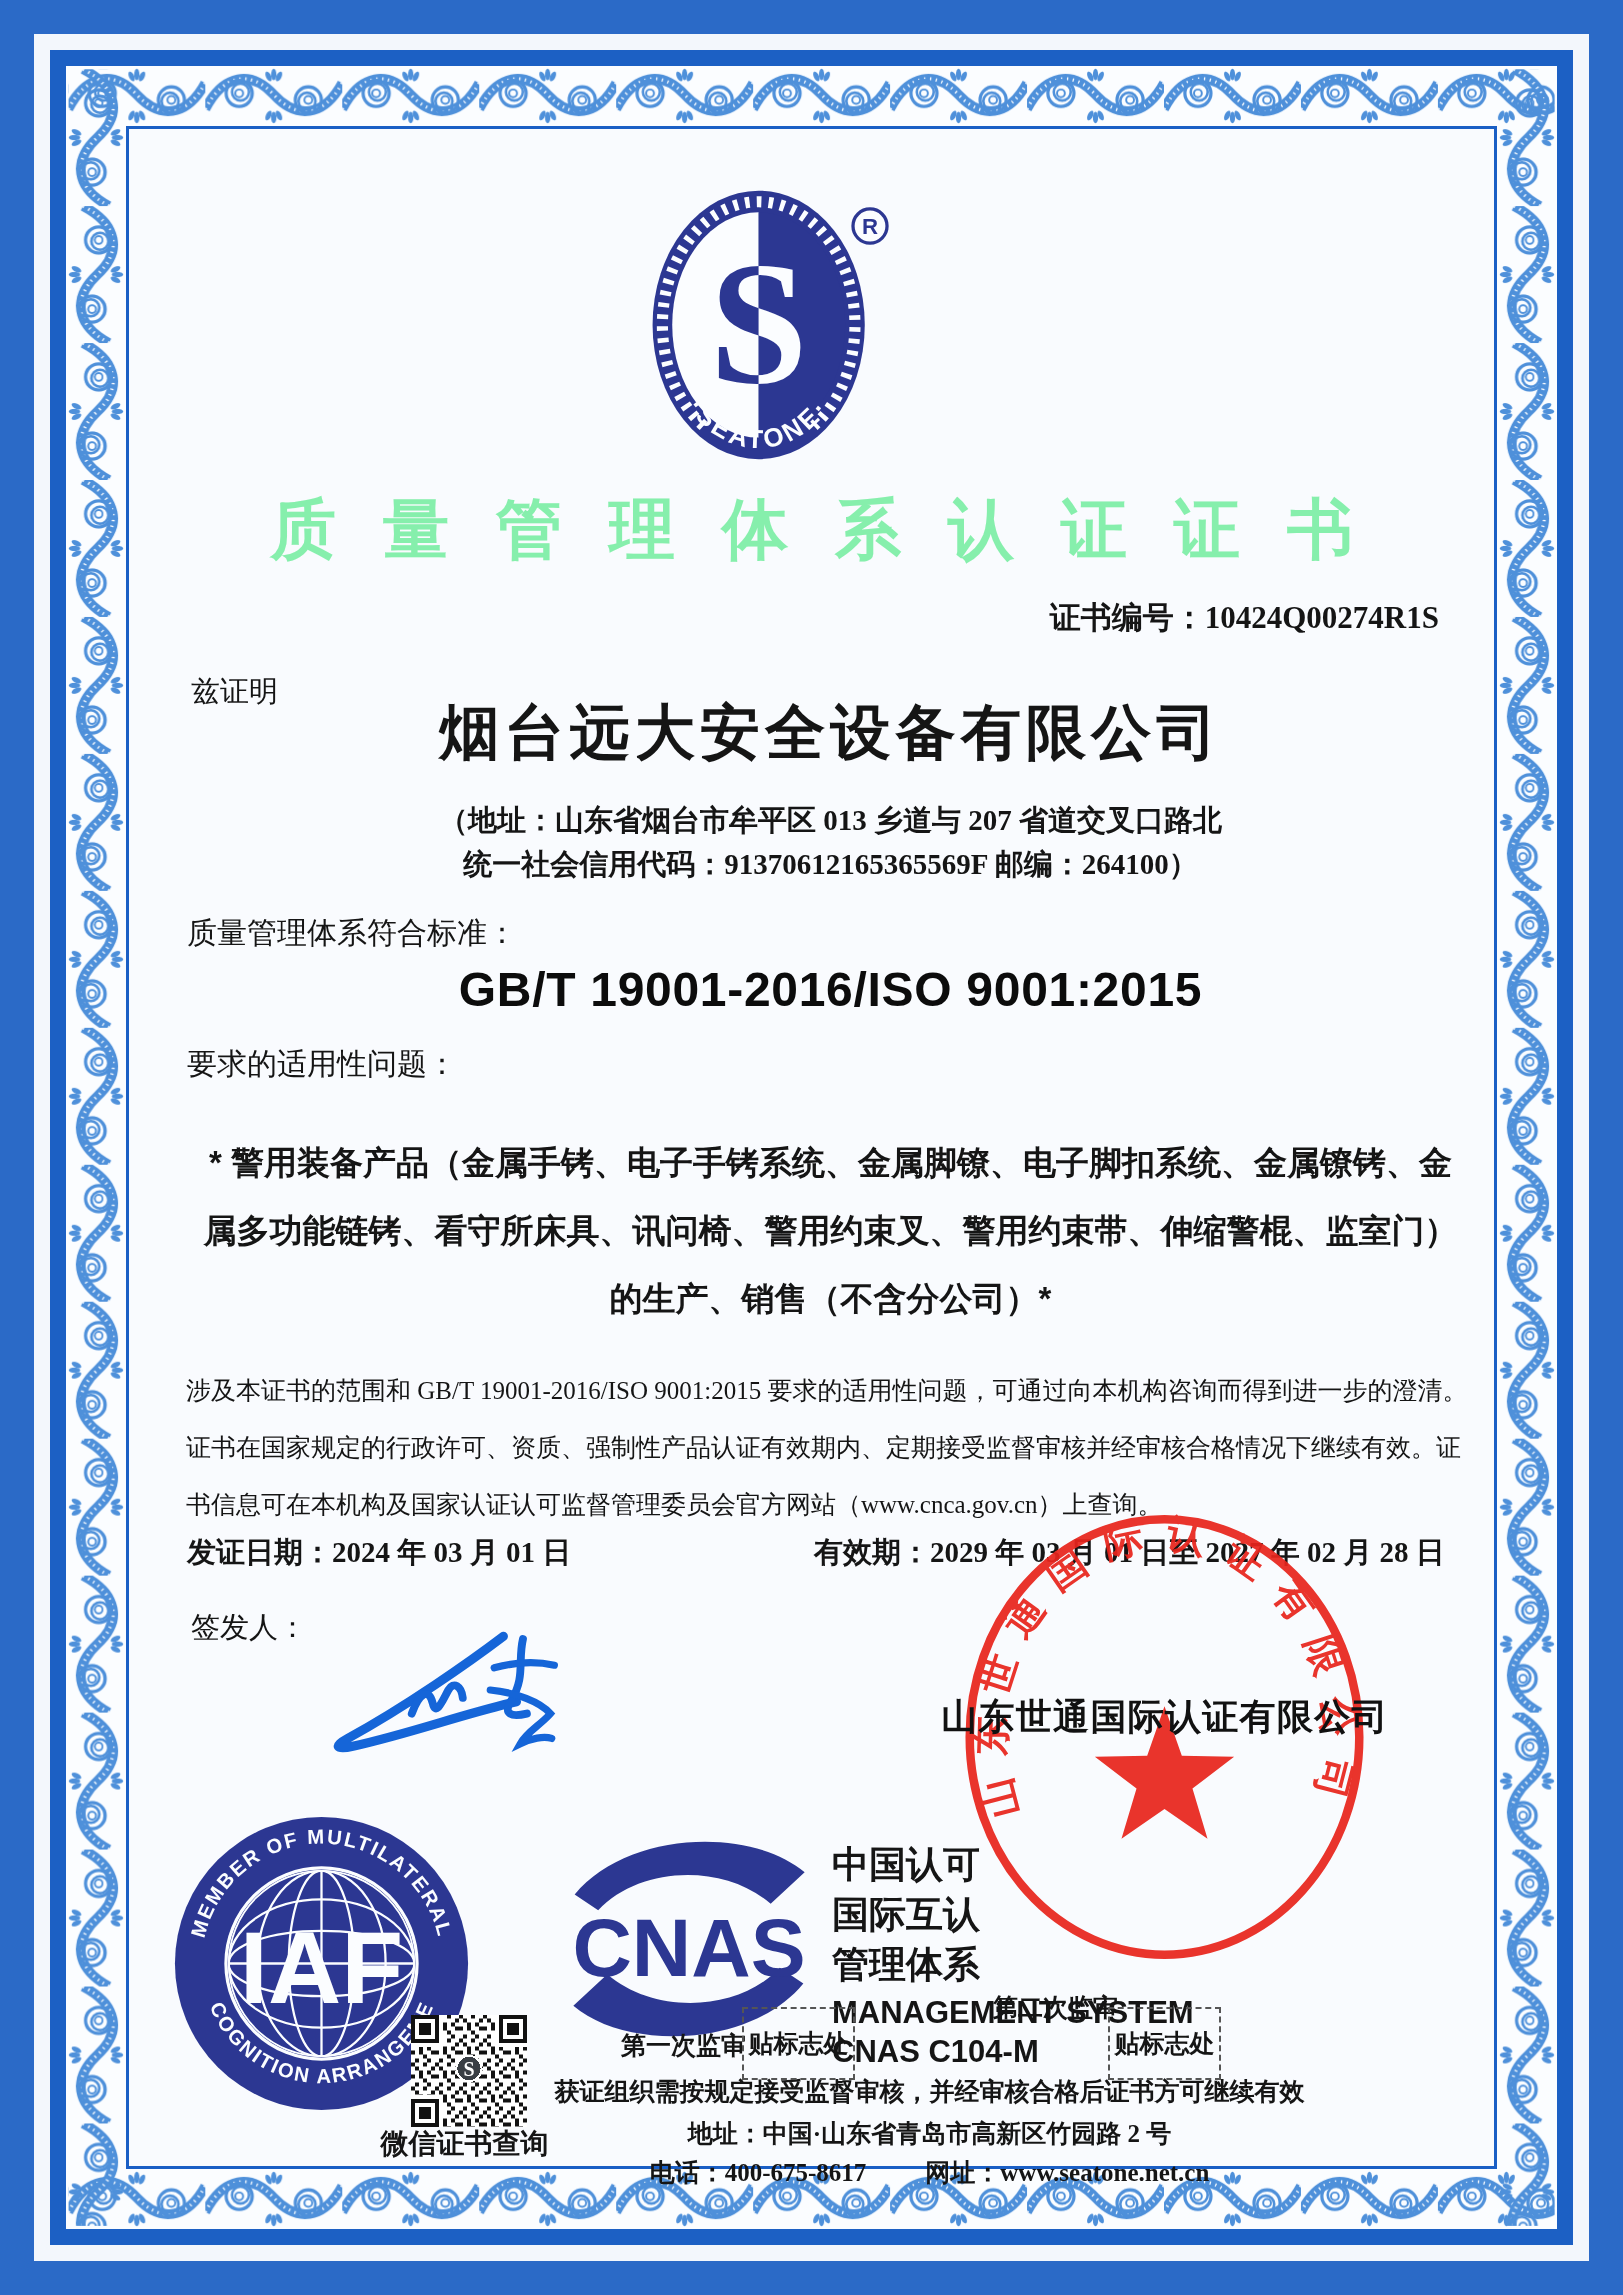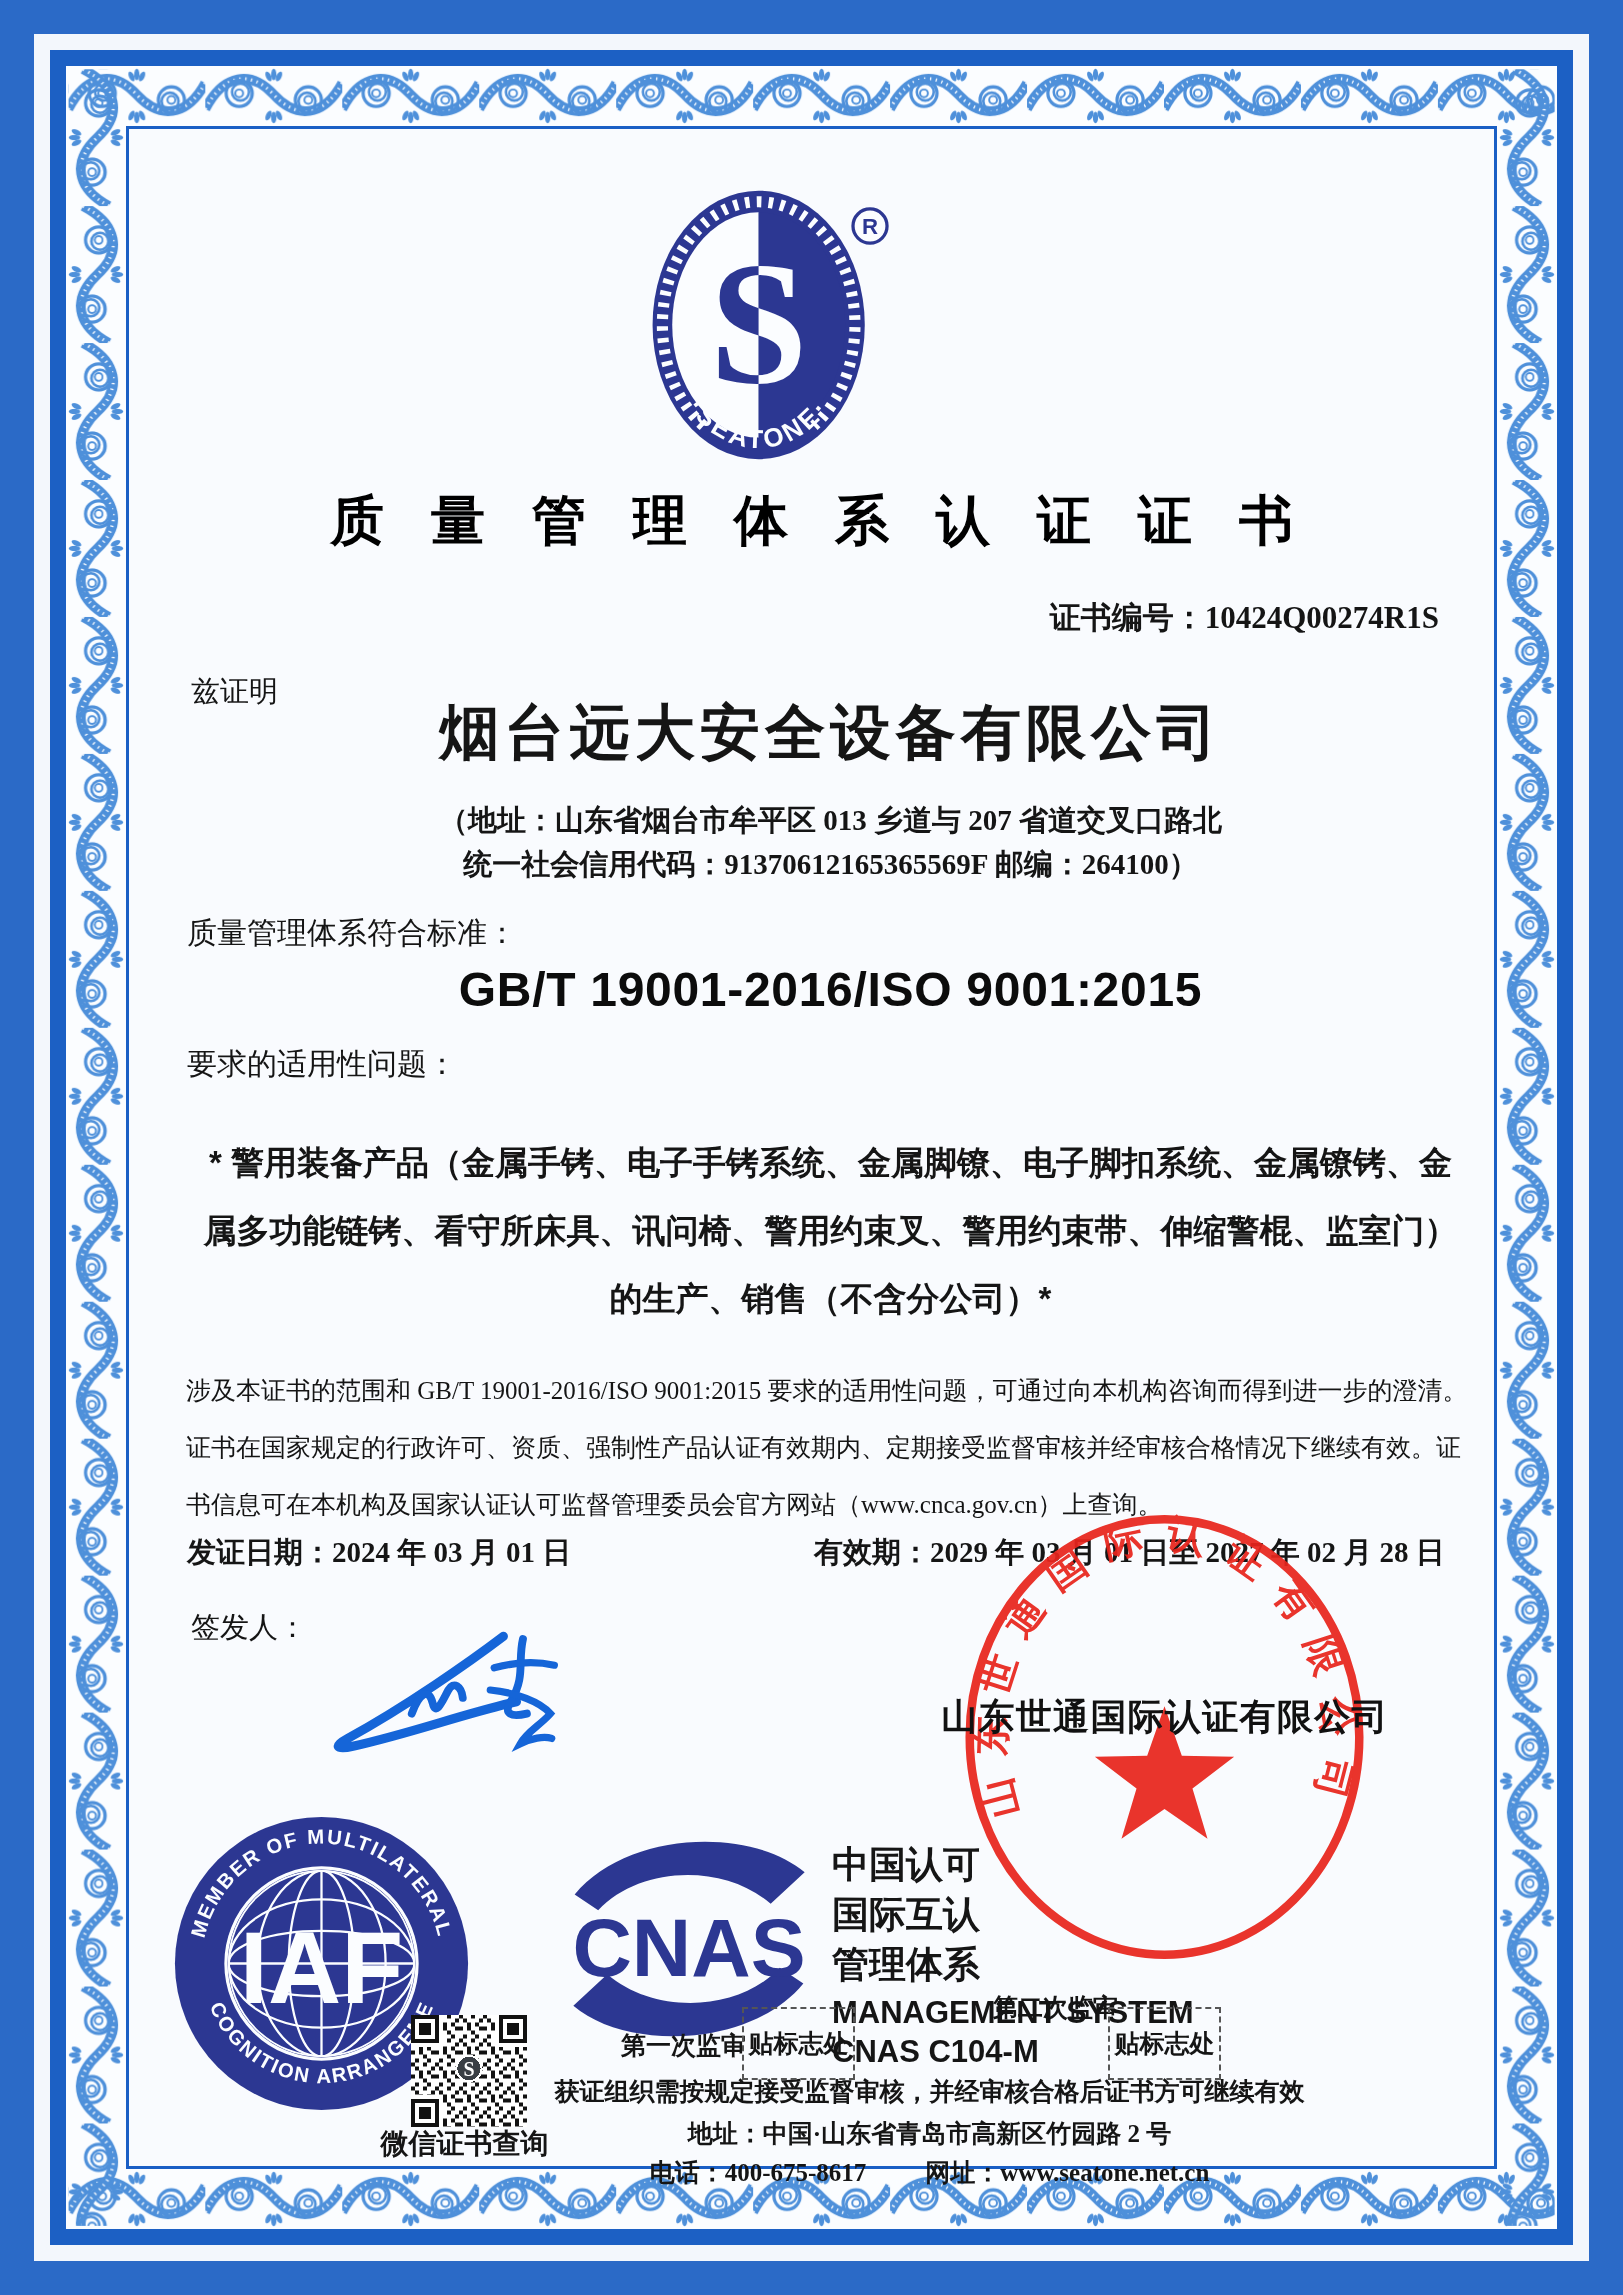--- a/index.html
+++ b/index.html
@@ -13,22 +13,22 @@
   .band-stripe { position:absolute; inset:50px;  background:#1c60c4; }
   .band-inner  { position:absolute; inset:66px; background:#fbfdff; }
   .swirl-strip { position:absolute; }
   .content {
     position:absolute; left:126px; top:126px; right:126px; bottom:126px;
     border:3.9px solid #1a5fc5; background:#f9fbfe;
   }
   .abs { position:absolute; }
   .ctr { left:0; width:1623px; text-align:center;padding-left:38px; }
   .title {
-    top:485px; font-size:54px; font-weight:bold; letter-spacing:47px; padding-left:47px;
-    color:#000000;
+    top:485px; font-size:66px; font-weight:bold; letter-spacing:47px; padding-left:47px;
+    color:#86efac;
   }
   .certno { top:597px; left:981px; width:458px; text-align:right; font-size:31px; font-weight:bold; }
   .attest { top:672px; left:191px; font-size:29px; }
   .company { top:693px; font-size:60px; font-weight:bold; letter-spacing:5.2px; }
   .addr1 { top:801px; font-size:29px; font-weight:bold; }
   .addr2 { top:845px; font-size:29px; font-weight:bold; }
   .lbl { font-size:30px; }
   .std-label { top:913px; left:187px; }
   .standard { top:962px; font-size:48px; font-family:"Liberation Sans",sans-serif; font-weight:600; letter-spacing:0.7px; color:#0c0c0c; }
   .scope-label { top:1044px; left:187px; }

